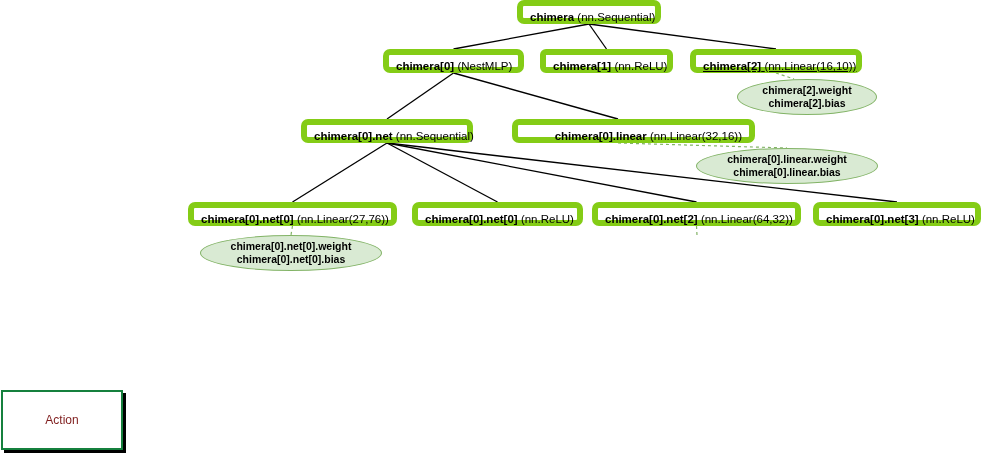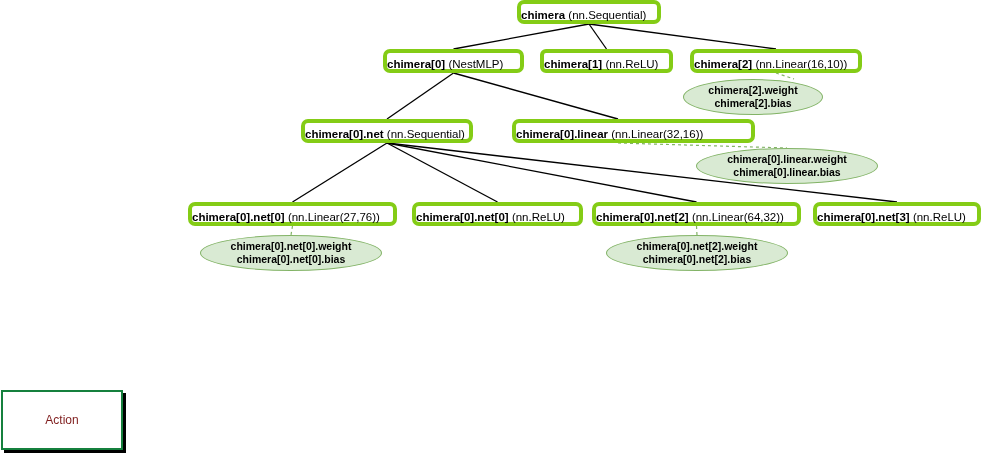--- a/index.html
+++ b/index.html
@@ -26,29 +26,29 @@
     left: 0;
     top: 0;
     width: 982px;
     height: 455px;
     pointer-events: none;
   }
   .node {
     position: absolute;
     box-sizing: border-box;
     background: #ffffff;
-    border: 4px solid #84cc16;
+    border: 6px solid #84cc16;
     border-radius: 7px;
     height: 24px;
     line-height: 22px;
     white-space: nowrap;
-    text-align: left;
+    text-align: right;
     font-size: 11.5px;
     color: #000000;
-    padding: 0 0;
+    padding: 0 7px;
   }
   .node .nm {
     font-weight: bold;
   }
   .node .ty {
     font-weight: normal;
   }
   .param {
     position: absolute;
     box-sizing: border-box;
@@ -96,40 +96,36 @@
       <line x1="387" y1="143" x2="696.5" y2="202" stroke="#000000" stroke-width="1.3"></line>
       <line x1="387" y1="143" x2="897" y2="202" stroke="#000000" stroke-width="1.3"></line>
       <line x1="776" y1="73" x2="794" y2="79" stroke="#82b366" stroke-width="1.2" stroke-dasharray="3,3"></line>
       <line x1="618" y1="143" x2="787" y2="148" stroke="#82b366" stroke-width="1.2" stroke-dasharray="3,3"></line>
       <line x1="292.5" y1="226" x2="291" y2="235" stroke="#82b366" stroke-width="1.2" stroke-dasharray="3,3"></line>
       <line x1="696.5" y1="226" x2="697" y2="235" stroke="#82b366" stroke-width="1.2" stroke-dasharray="3,3"></line>
     </svg>
 <div class="node" style="left: 517px; top: 0px; width: 144px;"><span class="nm">chimera</span> <span class="ty">(nn.Sequential)</span></div>
     <div class="node" style="left: 383px; top: 49px; width: 141px;"><span class="nm">chimera[0]</span> <span class="ty">(NestMLP)</span></div>
     <div class="node" style="left: 540px; top: 49px; width: 133px; border-radius: 6px;"><span class="nm">chimera[1]</span> <span class="ty">(nn.ReLU)</span></div>
-    <div class="node" style="left: 690px; top: 49px; width: 172px;"><span class="nm">chimera[2]</span> <span class="ty">(nn.Linear(16,10))</span></div>
+    <div class="node" style="left: 690px; top: 49px; width: 172px; text-decoration: underline;"><span class="nm">chimera[2]</span> <span class="ty">(nn.Linear(16,10))</span></div>
     <div class="node" style="left: 301px; top: 119px; width: 172px;"><span class="nm">chimera[0].net</span> <span class="ty">(nn.Sequential)</span></div>
     <div class="node" style="left: 512px; top: 119px; width: 243px;"><span class="nm">chimera[0].linear</span> <span class="ty">(nn.Linear(32,16))</span></div>
     <div class="node" style="left: 188px; top: 202px; width: 209px;"><span class="nm">chimera[0].net[0]</span> <span class="ty">(nn.Linear(27,76))</span></div>
     <div class="node" style="left: 412px; top: 202px; width: 171px;"><span class="nm">chimera[0].net[0]</span> <span class="ty">(nn.ReLU)</span></div>
     <div class="node" style="left: 592px; top: 202px; width: 209px;"><span class="nm">chimera[0].net[2]</span> <span class="ty">(nn.Linear(64,32))</span></div>
     <div class="node" style="left: 813px; top: 202px; width: 168px;"><span class="nm">chimera[0].net[3]</span> <span class="ty">(nn.ReLU)</span></div>
-    <div class="param" style="left: 683px; top: 79px; width: 140px; height: 36px;">
+    <div class="param" style="left: 737px; top: 79px; width: 140px; height: 36px;">
       <span>chimera[2].weight</span>
       <span>chimera[2].bias</span>
     </div>
     <div class="param" style="left: 696px; top: 148px; width: 182px; height: 36px; text-align: right;">
       <span>chimera[0].linear.weight</span>
       <span>chimera[0].linear.bias</span>
     </div>
     <div class="param" style="left: 200px; top: 235px; width: 182px; height: 36px;">
       <span>chimera[0].net[0].weight</span>
       <span>chimera[0].net[0].bias</span>
     </div>
-    <div class="param" style="left: 606px; top: 235px; width: 182px; height: 36px;">
-      <span>chimera[0].net[2].weight</span>
-      <span>chimera[0].net[2].bias</span>
-    </div>
   </div>
 
 <div class="action-box" style="left: 1px; top: 390px; width: 122px; height: 60px;">
     <span>Action</span>
   </div>
 
 </body></html>

